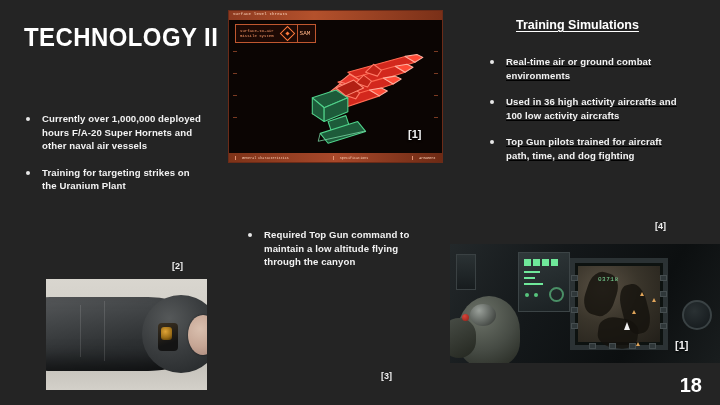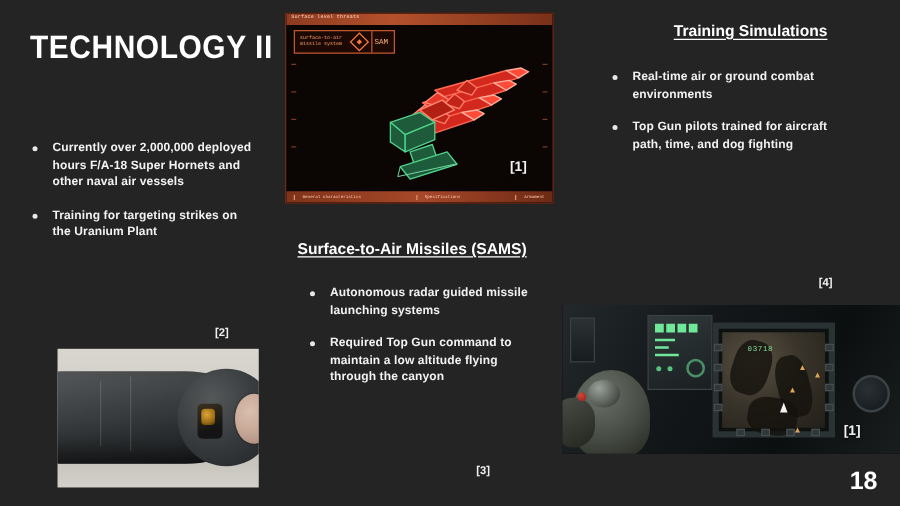--- a/index.html
+++ b/index.html
@@ -39,21 +39,21 @@
     font-size: 12.5px;
     font-weight: 700;
     color: #ffffff;
     text-decoration: underline;
     text-underline-offset: 2px;
     white-space: nowrap;
     font-family: "Liberation Sans Narrow", "Liberation Sans", sans-serif;
   }
   #heading-laser   { left: 52px;  top: 74px; }
   #heading-sams    { left: 238px; top: 192px; }
-  #heading-sim     { left: 516px; top: 18px; margin-left: 23px; }
+  #heading-sim     { left: 516px; top: 18px; }
 
   
   .bullets {
     position: absolute;
     list-style: none;
     margin: 0;
     padding: 0;
   }
   .bullets li {
     position: relative;
@@ -71,21 +71,21 @@
     position: absolute;
     left: 4px;
     top: 5px;
     width: 4px;
     height: 4px;
     border-radius: 50%;
     background: #e8e8e8;
   }
   #bullets-laser { left: 22px;  top: 112px; width: 185px; }
   #bullets-sams  { left: 244px; top: 228px; width: 180px; }
-  #bullets-sim   { left: 486px; top: 55px;  width: 198px; }
+  #bullets-sim   { left: 486px; top: 55px;  width: 198px; text-decoration: underline; }
 
   
   .citation {
     position: absolute;
     font-size: 9px;
     font-weight: 700;
     color: #f0f0f0;
     font-family: "Liberation Sans Narrow", "Liberation Sans", sans-serif;
   }
   #cite-2 { left: 172px; top: 261px; }
@@ -388,21 +388,21 @@
 </style>
 </head>
 <body>
 
 <div id="slide">
 
   <div id="slide-title">TECHNOLOGY II</div>
 
 
   <ul class="bullets" id="bullets-laser">
-    <li>Currently over 2,000,000 deployed hours F/A-18 Super Hornets and other naval air vessels</li>
+    <li>Currently over 1,000,000 deployed hours F/A-20 Super Hornets and other naval air vessels</li>
     <li>Training for targeting strikes on the Uranium Plant</li>
   </ul>
 
   <div class="citation" id="cite-2">[2]</div>
 
   <div id="img-pod">
     <div id="pod-bg"></div>
     <div id="pod-body"></div>
     <div id="pod-nose"></div>
     <div id="pod-sensor"></div>
@@ -486,33 +486,32 @@
 
     <div id="sam-bottombar">
       <div class="sam-bottom-item">General characteristics</div>
       <div class="sam-bottom-item" style="margin-left:44px;">Specifications</div>
       <div class="sam-bottom-item" style="margin-left:44px;">Armament</div>
     </div>
   </div>
 
   <div class="citation" id="cite-sam">[1]</div>
 
-  <div class="section-heading" id="heading-sams">Surface-to-Air Missiles (SAMS)</div>
 
   <ul class="bullets" id="bullets-sams">
-    <li>Autonomous radar guided missile launching systems</li>
     <li>Required Top Gun command to maintain a low altitude flying through the canyon</li>
   </ul>
 
   <div class="citation" id="cite-3">[3]</div>
 
   <div class="section-heading" id="heading-sim">Training Simulations</div>
 
   <ul class="bullets" id="bullets-sim">
     <li>Real-time air or ground combat environments</li>
+    <li>Used in 36 high activity aircrafts and 100 low activity aircrafts</li>
     <li>Top Gun pilots trained for aircraft path, time, and dog fighting</li>
   </ul>
 
   <div class="citation" id="cite-4">[4]</div>
 
   <div id="img-cockpit">
     <div id="ck-bg"></div>
 
     <div id="ck-leftstrip"></div>
 

